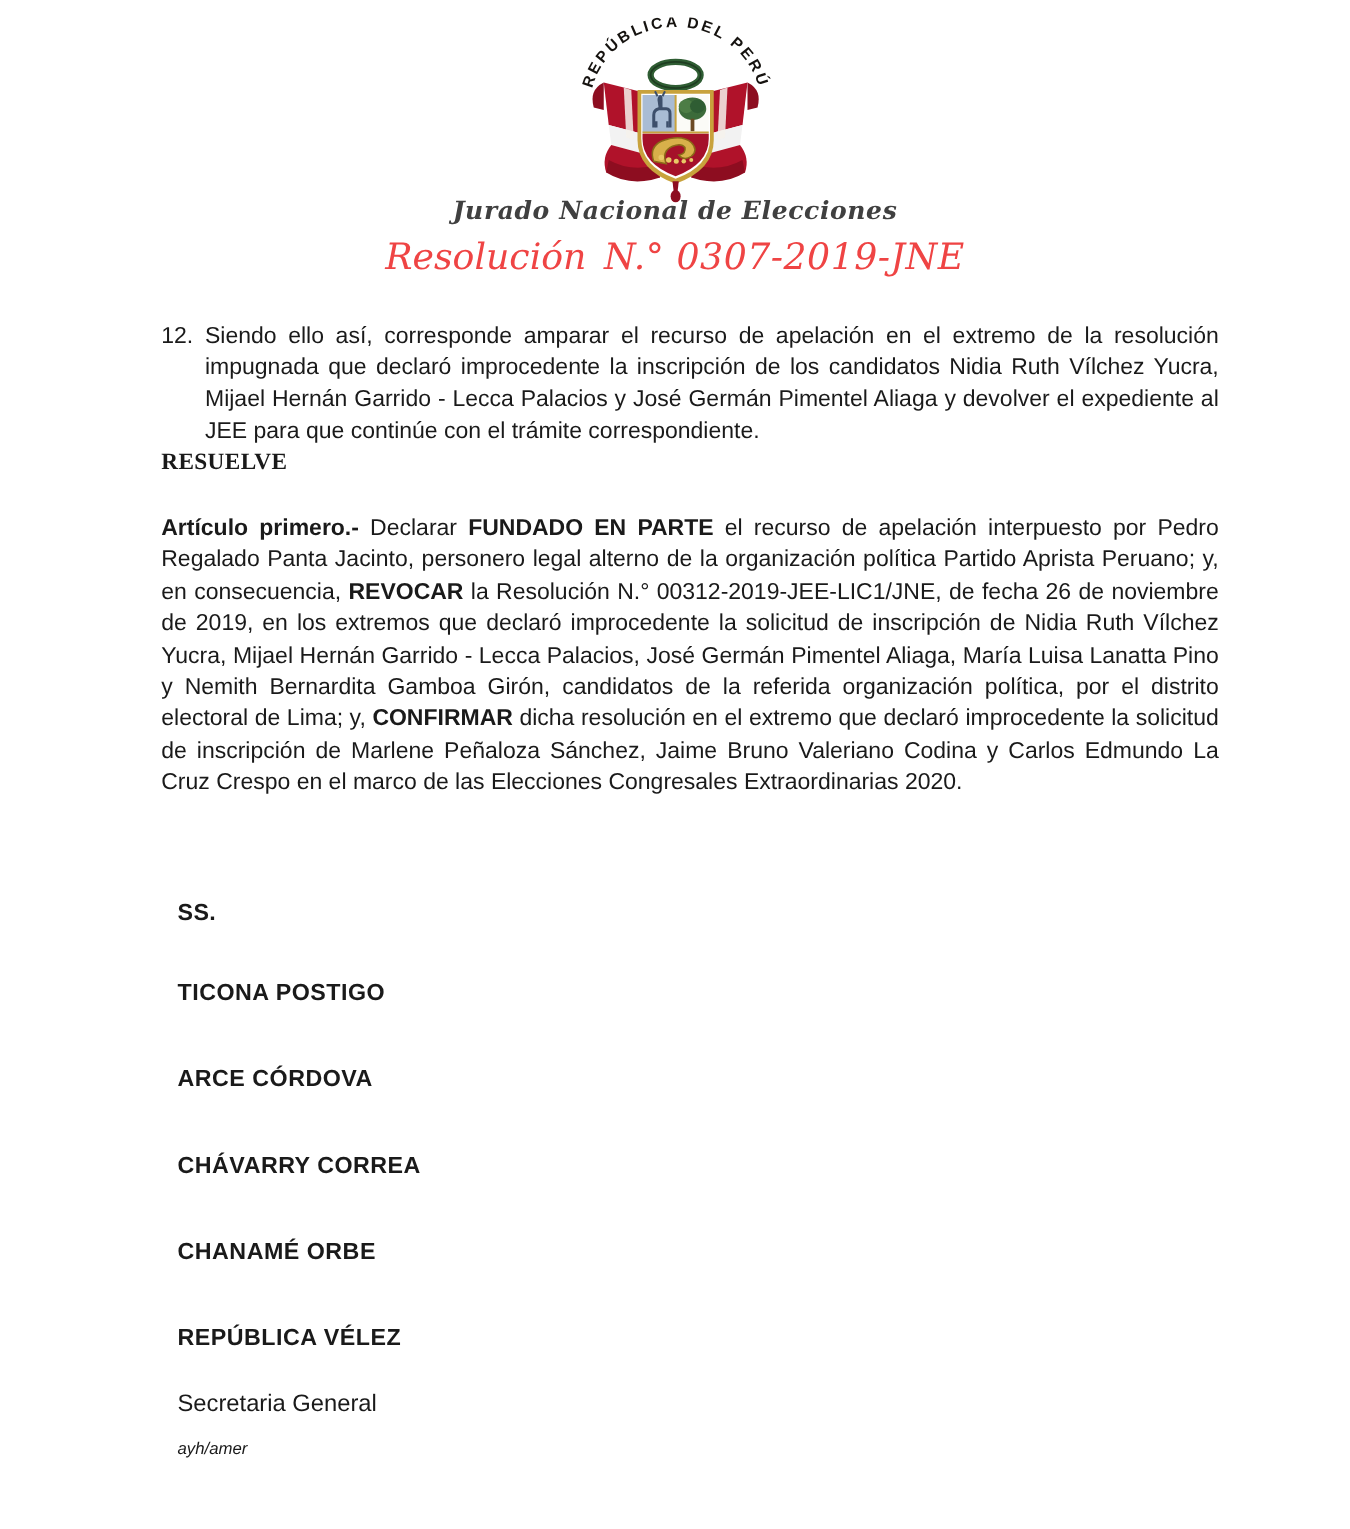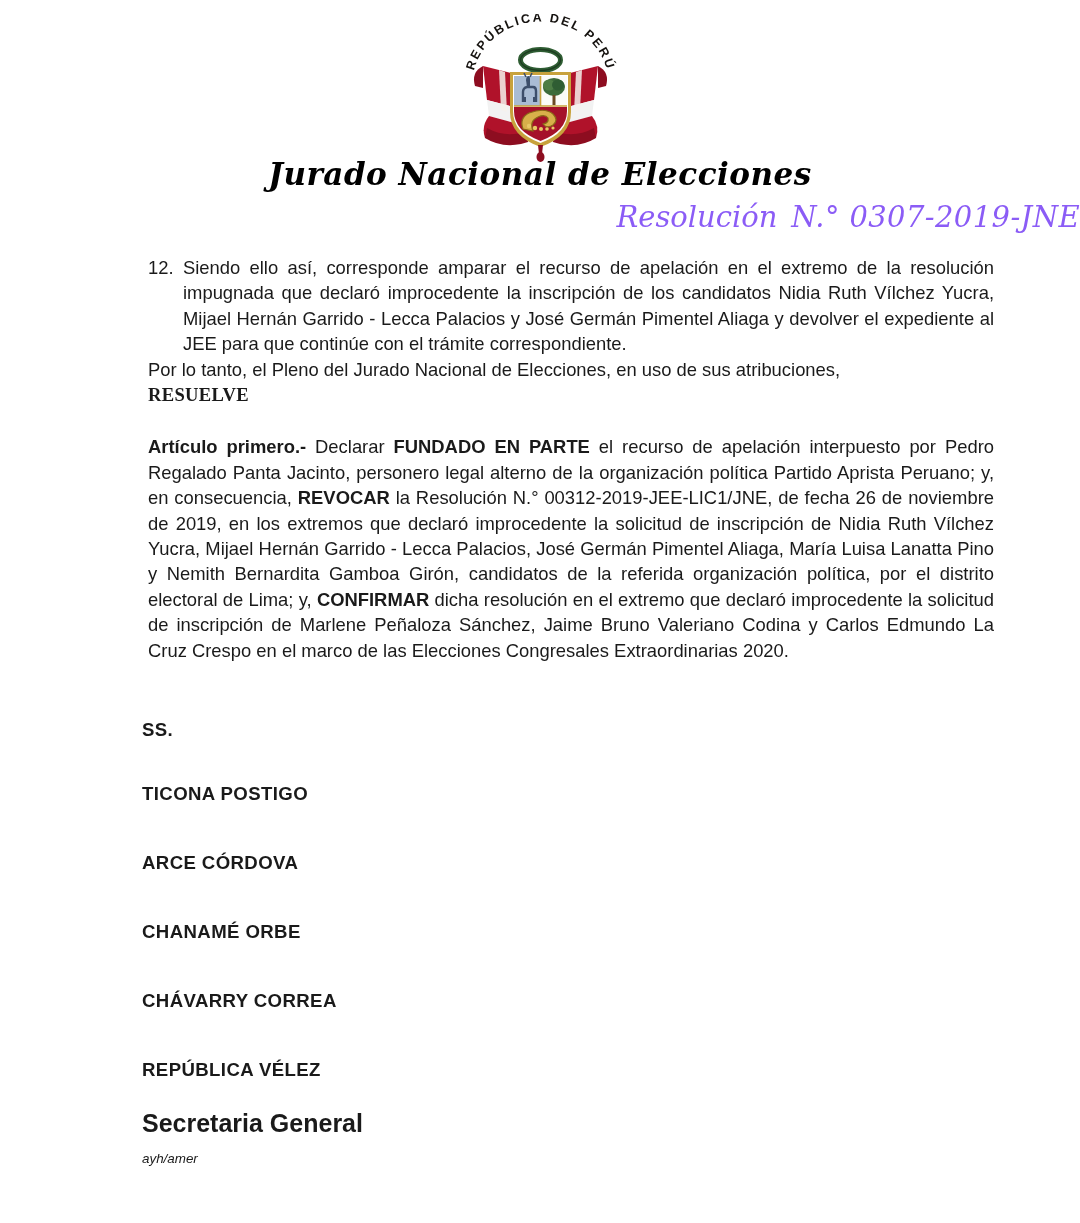--- a/index.html
+++ b/index.html
@@ -30,45 +30,44 @@
     margin: 0 auto;
     position: relative;
   }
 
   .crest-svg { display: block; }
 
   .entity-name {
     font-family: "DejaVu Serif", "Liberation Serif", serif;
     font-style: italic;
     font-weight: 700;
-    font-size: 31px;
+    font-size: 20px;
     letter-spacing: 0.5px;
-    color: #000000;
+    color: #404040;
     margin-top: -4px;
     line-height: 1.05;
     white-space: nowrap;
   }
 
   .resolution-line {
     font-family: "DejaVu Serif", "Liberation Serif", serif;
     font-style: italic;
     font-size: 29px;
-    color: #8b5cf6;
+    color: #ef4444;
     margin-top: 11px;
     line-height: 1.1;
     white-space: nowrap;
-    text-align: right;
   }
   .resolution-line .res-word { margin-right: 14px; }
   .resolution-line .res-num { letter-spacing: 0.4px; }
 
   
   .doc-body {
     position: absolute;
-    left: 148px;
+    left: 129px;
     top: 255px;
     width: 846px;
   }
 
   p.para {
     margin: 0 0 0 0;
     font-size: 18.4px;
     line-height: 25.4px;
     text-align: justify;
     text-justify: inter-word;
@@ -132,22 +131,22 @@
     top: 1112px;
     width: 420px;
   }
   .secretary-name {
     font-weight: 700;
     font-size: 18.4px;
     line-height: 23px;
     letter-spacing: 0.2px;
   }
   .secretary-title {
-    font-weight: 700;
-    font-size: 25px;
+    font-weight: 400;
+    font-size: 19px;
     line-height: 23px;
   }
   .initials {
     font-style: italic;
     font-size: 13.4px;
     line-height: 18px;
     margin-top: 15px;
   }
 </style>
 </head>
@@ -237,32 +236,31 @@
     <span class="res-word">Resolución</span><span class="res-num">N.° 0307-2019-JNE</span>
   </div>
 </div>
 
 <div class="doc-body">
 
   <p class="para numbered">
     <span class="num">12.</span><span>Siendo ello así, corresponde amparar el recurso de apelación en el extremo de la resolución impugnada que declaró improcedente la inscripción de los candidatos Nidia Ruth Vílchez Yucra, Mijael Hernán Garrido - Lecca Palacios y José Germán Pimentel Aliaga y devolver el expediente al JEE para que continúe con el trámite correspondiente.</span>
   </p>
 
-  <p class="para plain-para">Por lo tanto, el Pleno del Jurado Nacional de Elecciones, en uso de sus atribuciones,</p>
 
   <p class="heading-resuelve">RESUELVE</p>
 
   <p class="para article"><b>Artículo primero.-</b><span> Declarar </span><b>FUNDADO EN PARTE</b><span> el recurso de apelación interpuesto por Pedro Regalado Panta Jacinto, personero legal alterno de la organización política Partido Aprista Peruano; y, en consecuencia, </span><b>REVOCAR</b><span> la Resolución N.° 00312-2019-JEE-LIC1/JNE, de fecha 26 de noviembre de 2019, en los extremos que declaró improcedente la solicitud de inscripción de Nidia Ruth Vílchez Yucra, Mijael Hernán Garrido - Lecca Palacios, José Germán Pimentel Aliaga, María Luisa Lanatta Pino y Nemith Bernardita Gamboa Girón, candidatos de la referida organización política, por el distrito electoral de Lima; y, </span><b>CONFIRMAR</b><span> dicha resolución en el extremo que declaró improcedente la solicitud de inscripción de Marlene Peñaloza Sánchez, Jaime Bruno Valeriano Codina y Carlos Edmundo La Cruz Crespo en el marco de las Elecciones Congresales Extraordinarias 2020.</span></p>
 </div>
 
 <div class="signatures">
   <div class="ss-label">SS.</div>
   <div class="signer">TICONA POSTIGO</div>
   <div class="signer">ARCE CÓRDOVA</div>
+  <div class="signer">CHÁVARRY CORREA</div>
   <div class="signer">CHANAMÉ ORBE</div>
-  <div class="signer">CHÁVARRY CORREA</div>
   <div class="signer">REPÚBLICA VÉLEZ</div>
 </div>
 
 <div class="secretary-block">
   <div class="secretary-title">Secretaria General</div>
   <div class="initials">ayh/amer</div>
 </div>
 
 </body></html>

